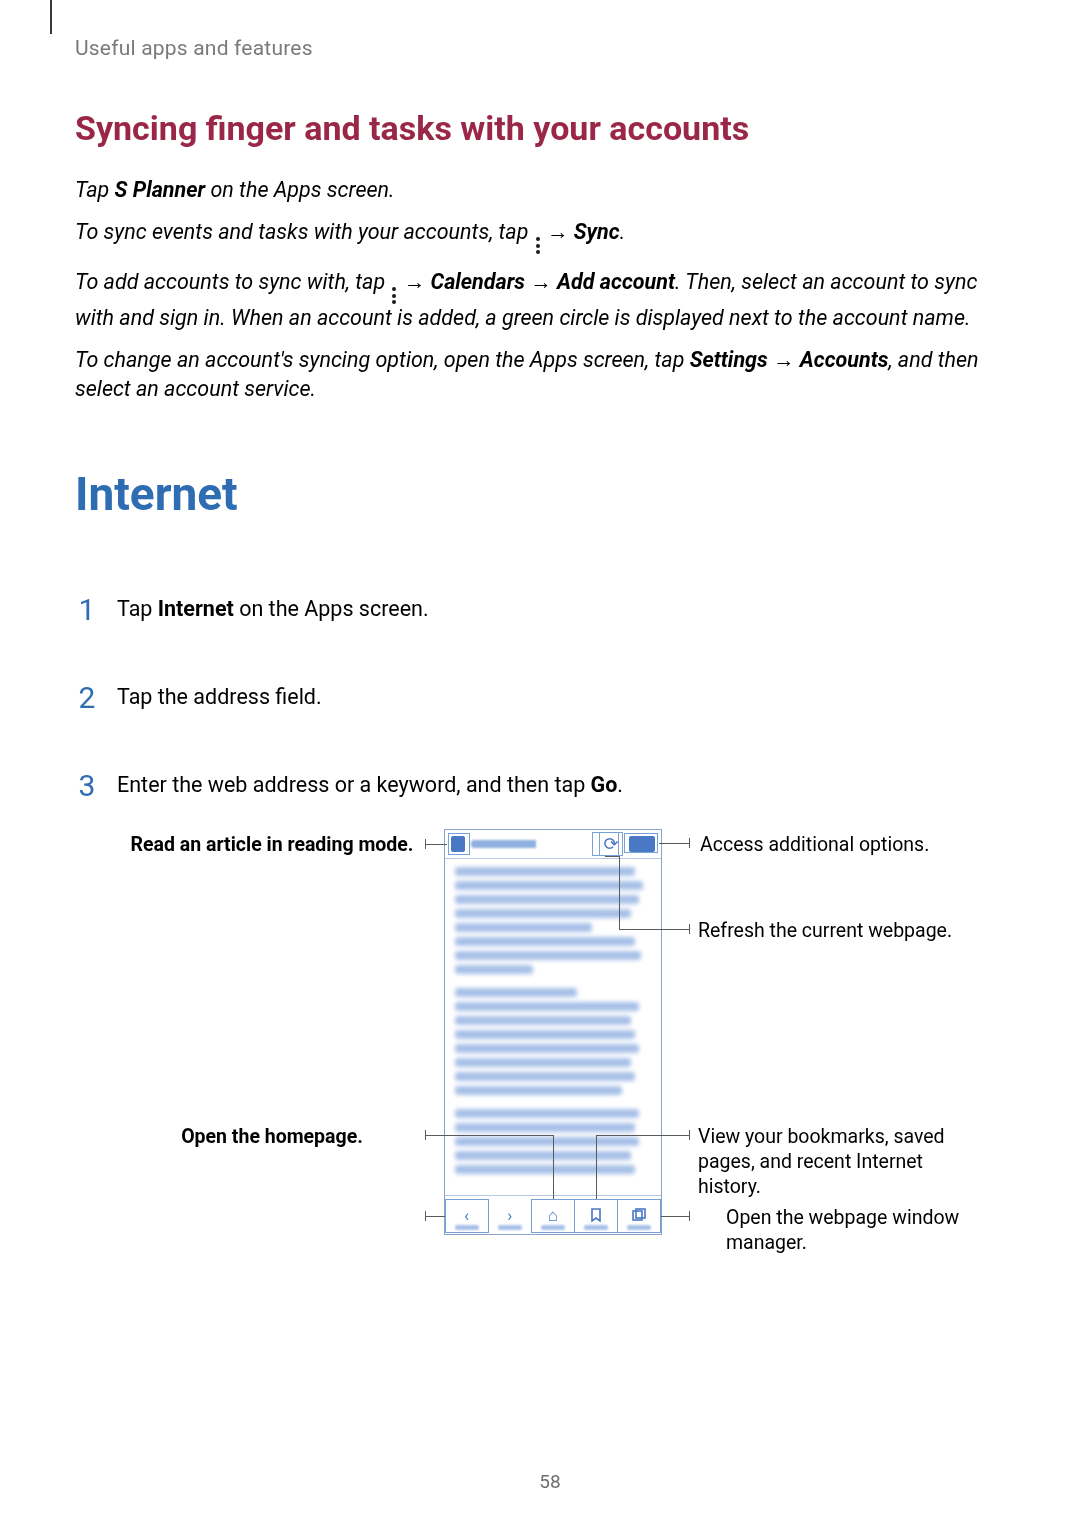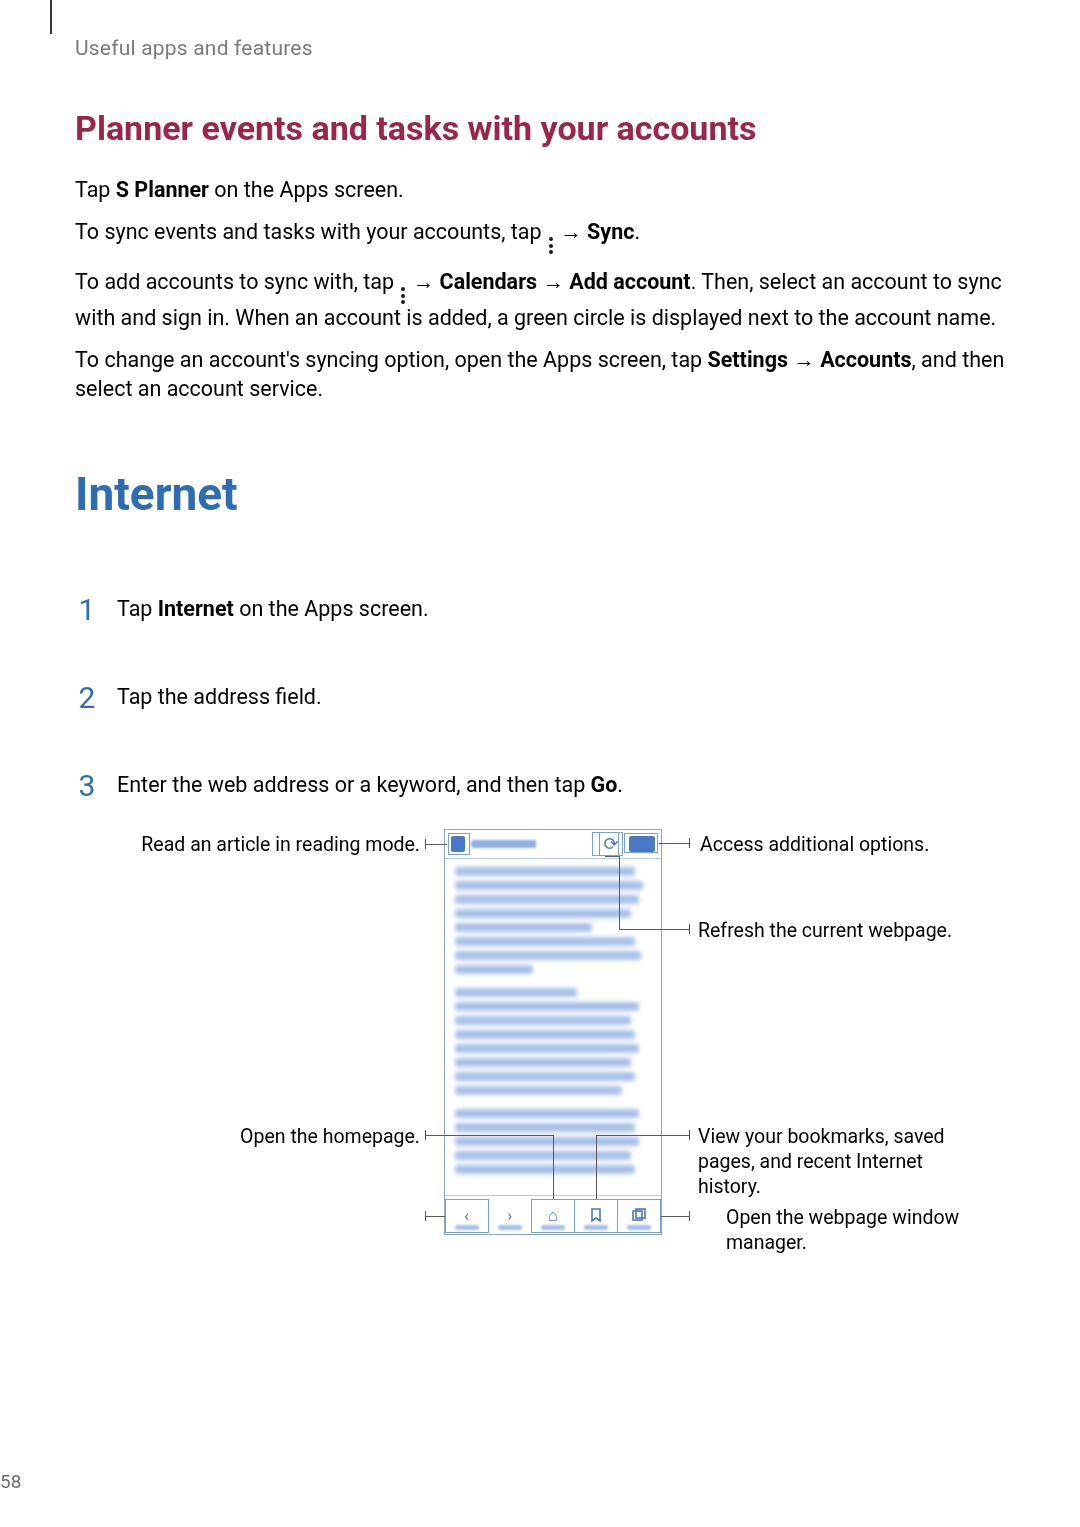--- a/index.html
+++ b/index.html
@@ -41,20 +41,21 @@
     color: #2f6db3;
     font-size: 46px;
     font-weight: 700;
     margin: 64px 0 34px 0;
   }
   p {
     font-size: 21.5px;
     line-height: 1.32;
     margin: 0 0 14px 0;
     color: #000;
+    font-style: italic;
   }
   .ol {
     list-style: none;
     padding: 0;
     margin: 0 0 16px 0;
   }
   .ol > li {
     display: flex;
     align-items: baseline;
     gap: 18px;
@@ -208,52 +209,54 @@
   .hl.book    { left:494px; top:374px; width:44px; height:34px; }
   .hl.win     { left:537px; top:374px; width:44px; height:34px; }
 
   .callout {
     position: absolute;
     font-size: 19.5px;
     line-height: 1.28;
     color: #000;
     max-width: 300px;
   }
-  .callout.left  { text-align: right; }
+  .callout.left  { text-align: center; font-weight: bold; }
   .callout.right { text-align: left; }
 
   .lead {
     position: absolute;
     height: 1px;
     background: #5a5a5a;
   }
   .lead::before, .lead::after {
     content: "";
     position: absolute;
     width: 1px;
     background: #5a5a5a;
   }
 
   .page-num {
     position: absolute;
     bottom: 34px;
     left: 0; right: 0;
+    text-align: center;
     font-size: 19px;
     color: #6d6d6d;
+    padding-left: 20px;
   }
 </style>
 </head>
 <body>
 
 <div class="page">
   <div class="side-rule"></div>
 
   <div class="header">Useful apps and features</div>
 
-  <h2 class="h2">Planner events and tasks with your accounts</h2>
+  <h2 class="h2">Syncing finger and tasks with your accounts</h2>
 
   <p>
     <span>Tap </span><span class="b">S Planner</span><span> on the Apps screen.</span>
   </p>
 
   <p>
     <span>To sync events and tasks with your accounts, tap </span><span class="ellipsis-icon">
         <span></span>
         <span></span>
         <span></span>

